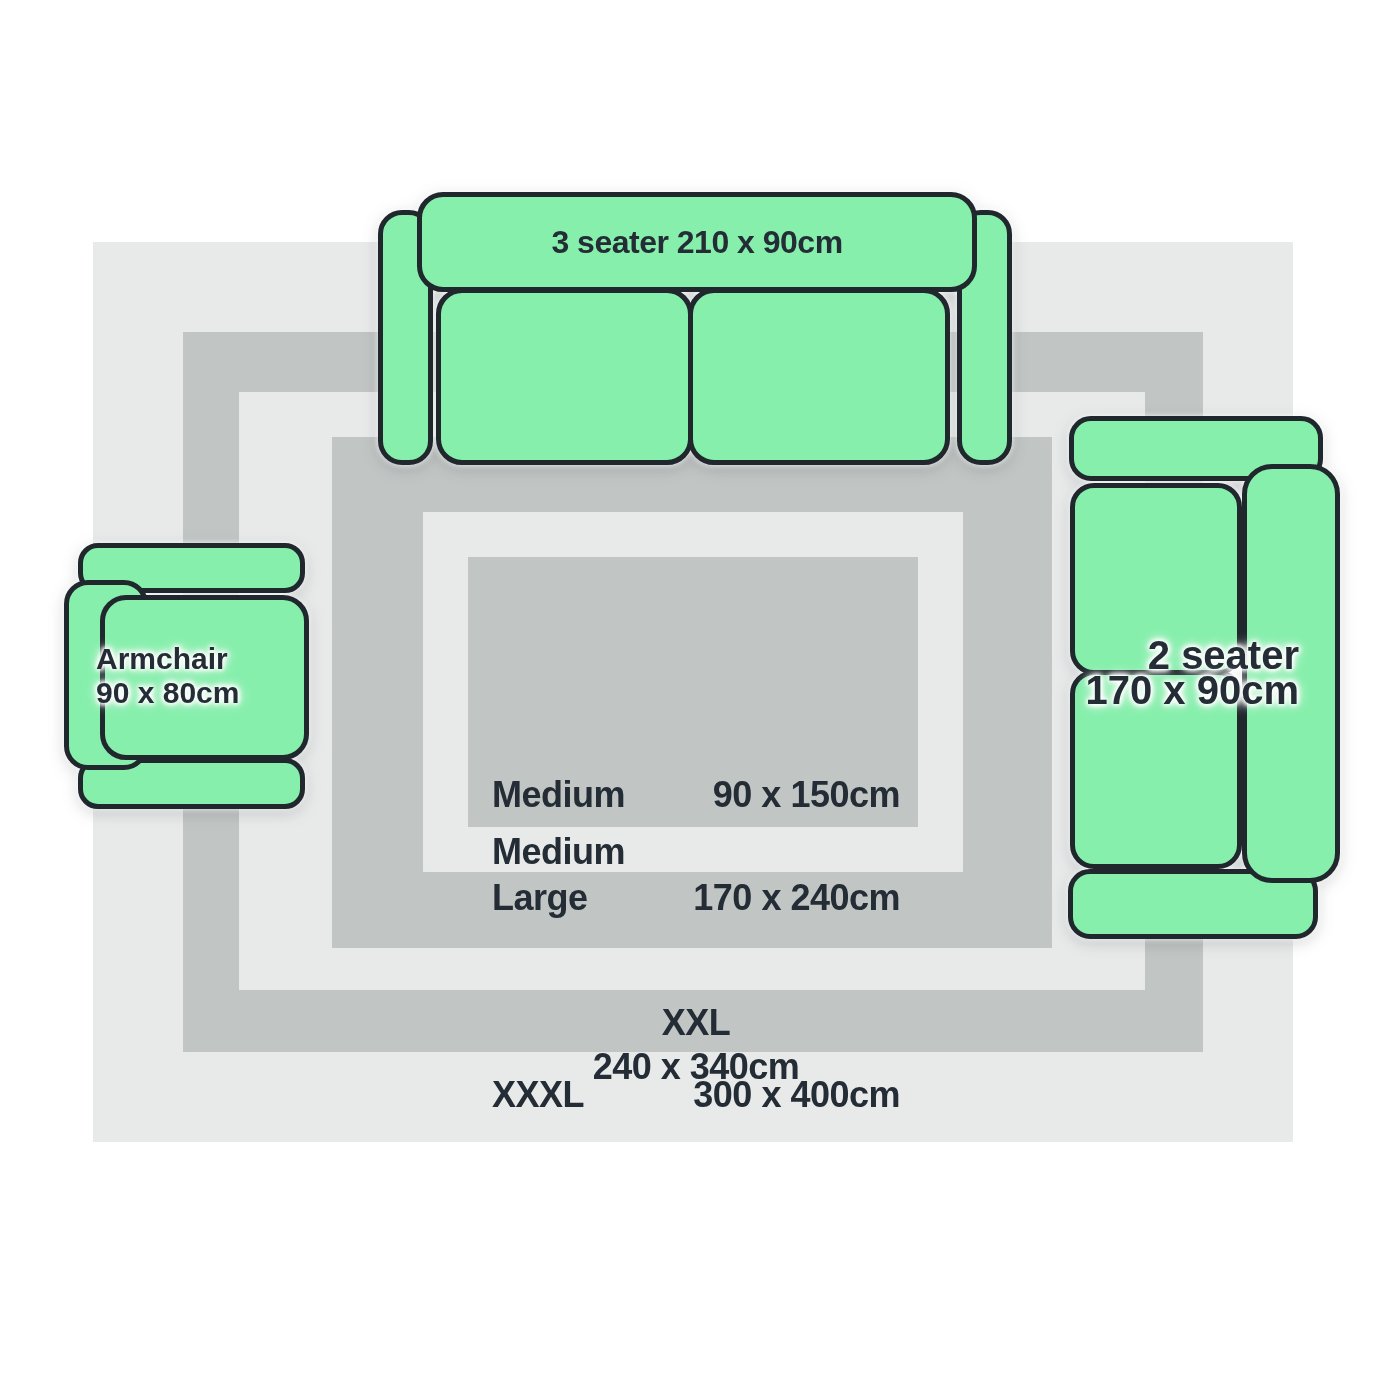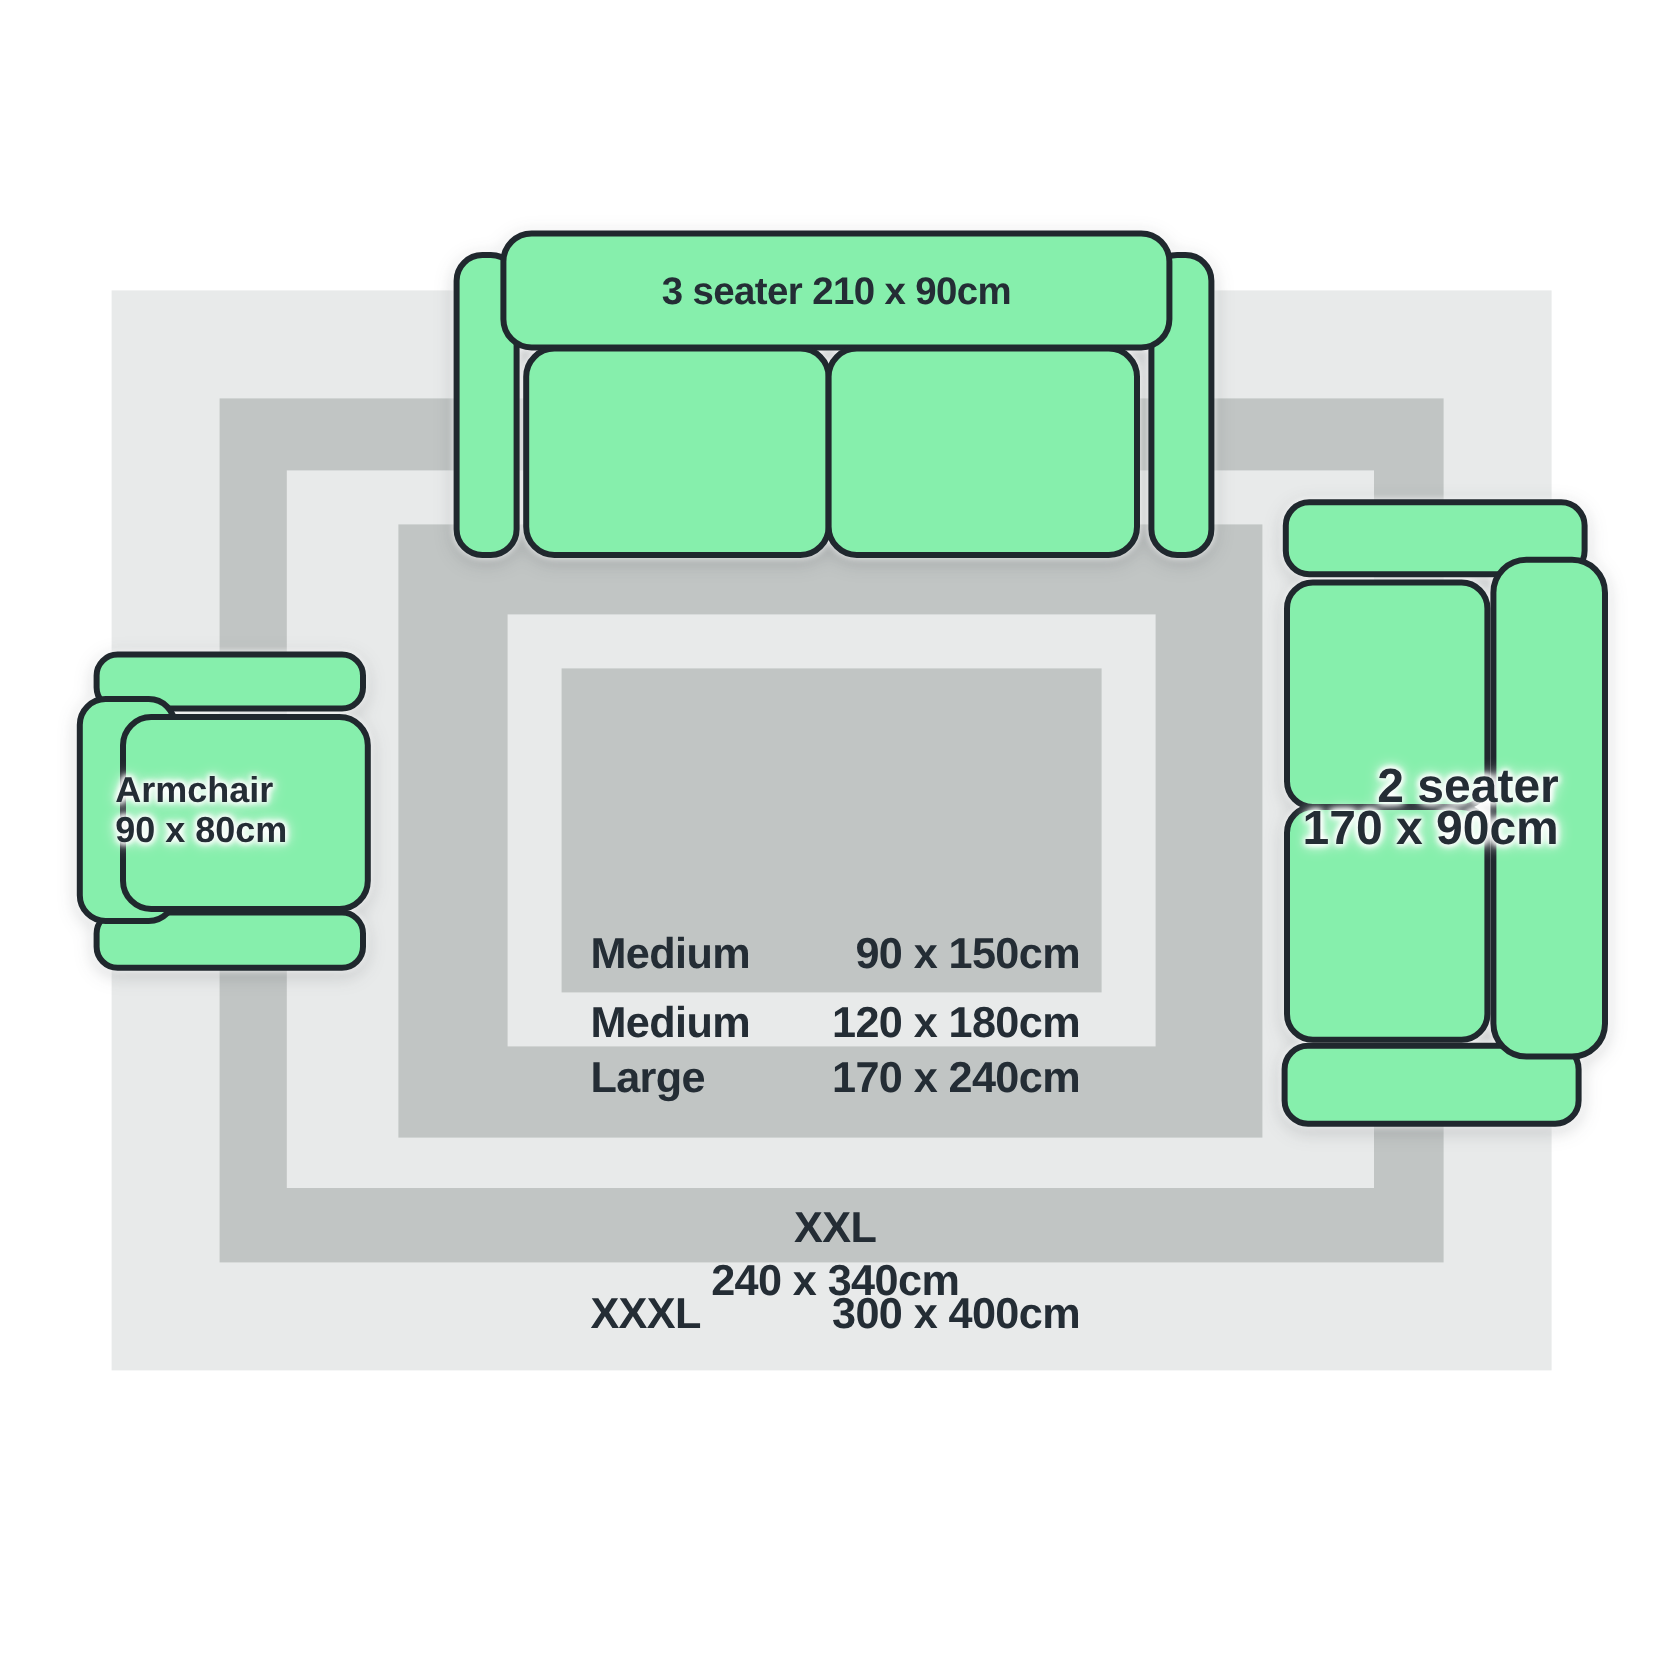--- a/index.html
+++ b/index.html
@@ -87,21 +87,20 @@
   <div class="rug mid   rug-large"></div>
   <div class="rug light rug-medium"></div>
   <div class="rug mid   rug-small"></div>
 
   <div class="size-row row-0">
     <span>Medium</span>
     <span>90 x 150cm</span>
   </div>
   <div class="size-row row-1">
     <span>Medium</span>
-    <span>120 x 180cm</span>
   </div>
   <div class="size-row row-2">
     <span>Large</span>
     <span>170 x 240cm</span>
   </div>
   <div class="size-row row-4">
     <span>XXL</span>
     <span>240 x 340cm</span>
   </div>
   <div class="size-row row-5">

